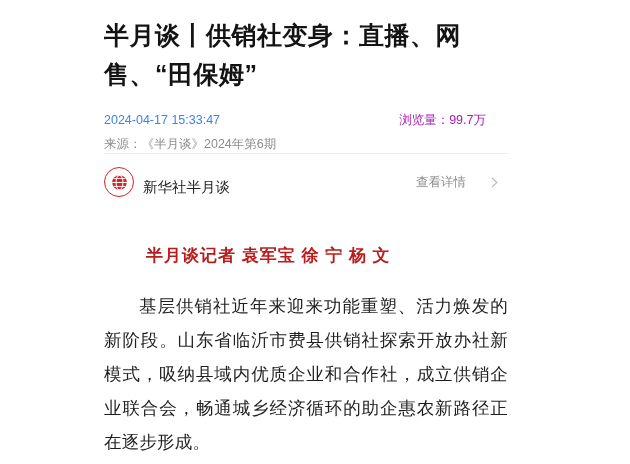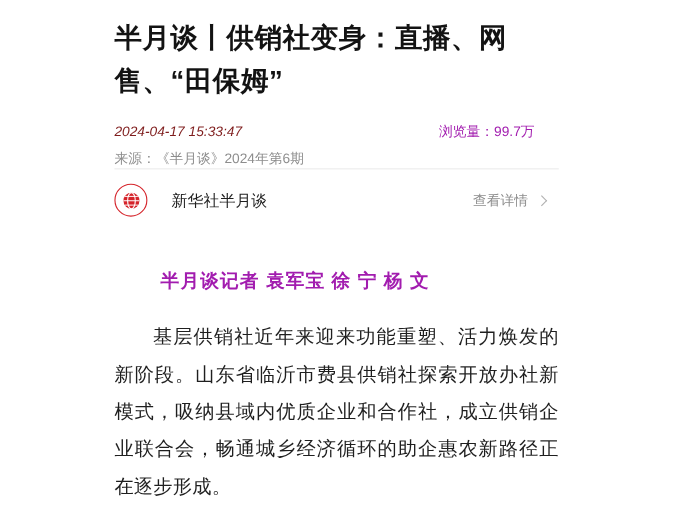--- a/index.html
+++ b/index.html
@@ -58,22 +58,21 @@
   .meta-row {
     display: flex;
     justify-content: space-between;
     align-items: baseline;
     font-size: 12.5px;
     color: #8a8a8a;
     margin-bottom: 7px;
     padding-right: 10px;
   }
   .meta-left {
-    color: #7f1d1d;
-    font-style: italic;
+    color: #3b82f6;
   }
   .meta-right {
     color: #a21caf;
     padding-right: 12px;
   }
   .source-row {
     font-size: 12.5px;
     color: #8d8d8d;
   }
   .divider {
@@ -82,22 +81,22 @@
     margin: 0 0 0 0;
   }
   .account-row {
     display: flex;
     align-items: center;
     justify-content: space-between;
     padding: 13px 0 13px 0;
   }
   .account-left {
     display: flex;
-    align-items: center;
-    gap: 22px;
+    align-items: flex-end;
+    gap: 9px;
   }
   .avatar {
     width: 28px;
     height: 28px;
     border-radius: 50%;
     background: #ffffff;
     border: 1.6px solid #d5232a;
     display: flex;
     align-items: center;
     justify-content: center;
@@ -107,39 +106,39 @@
   .avatar svg { display: block; }
   .account-name {
     font-size: 14.5px;
     color: #1f1f1f;
   }
   .detail-link {
     font-size: 12.5px;
     color: #8d8d8d;
     display: flex;
     align-items: center;
-    gap: 6px;
+    gap: 20px;
     padding-right: 12px;
     cursor: pointer;
   }
   .chev {
     display: inline-block;
     width: 6px;
     height: 6px;
     border-right: 1.3px solid #b0b0b0;
     border-top: 1.3px solid #b0b0b0;
     transform: rotate(45deg);
     margin-left: 3px;
     position: relative;
     top: 0px;
   }
   .byline {
     font-size: 17px;
     font-weight: bold;
-    color: #a21caf;
+    color: #b91c1c;
     letter-spacing: 1px;
     margin: 34px 0 22px 0;
     padding-left: 42px;
   }
   .body-para {
     font-size: 17.5px;
     line-height: 34px;
     color: #1f1f1f;
     text-indent: 2em;
     margin: 0;

